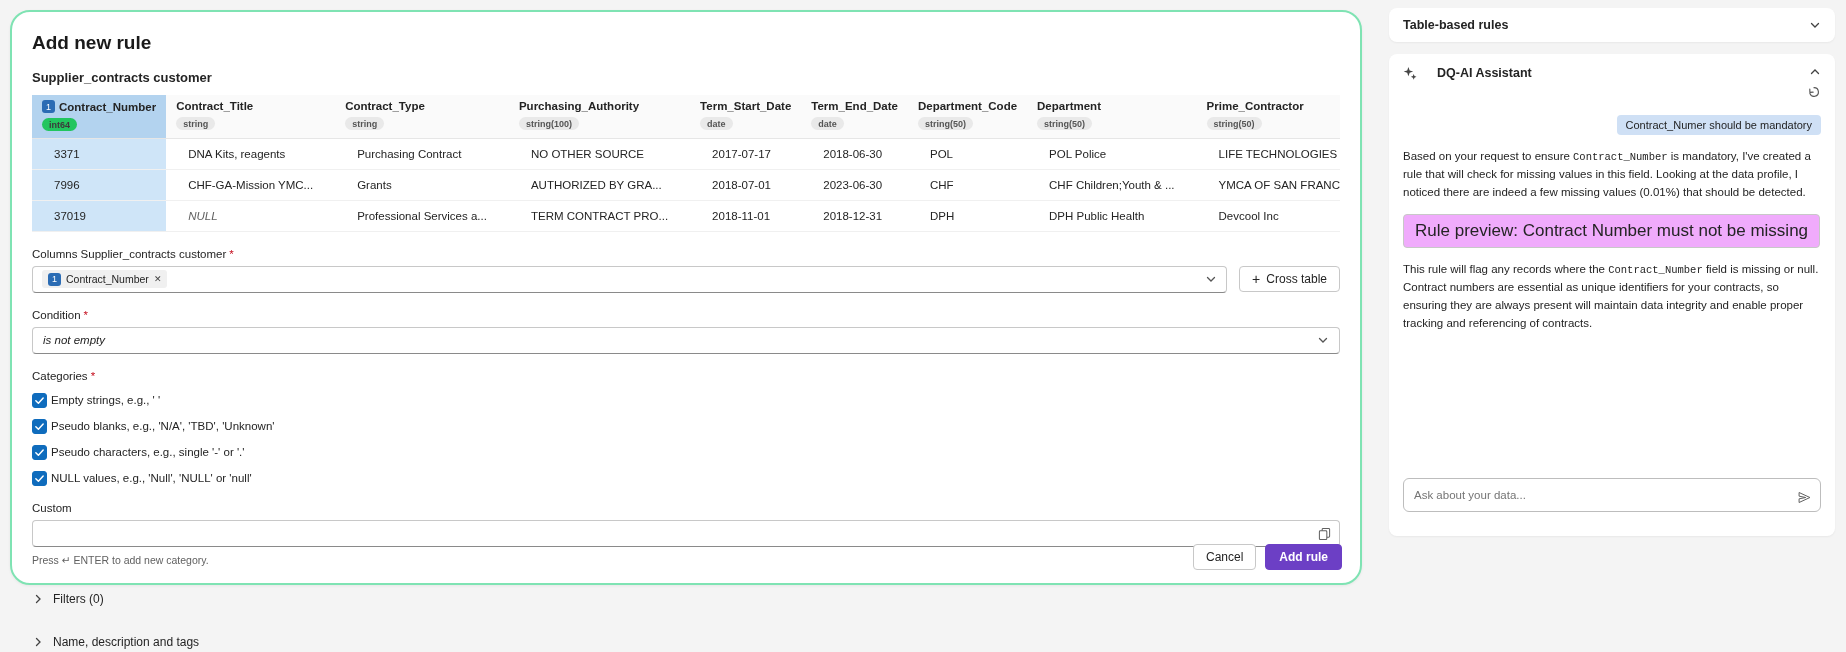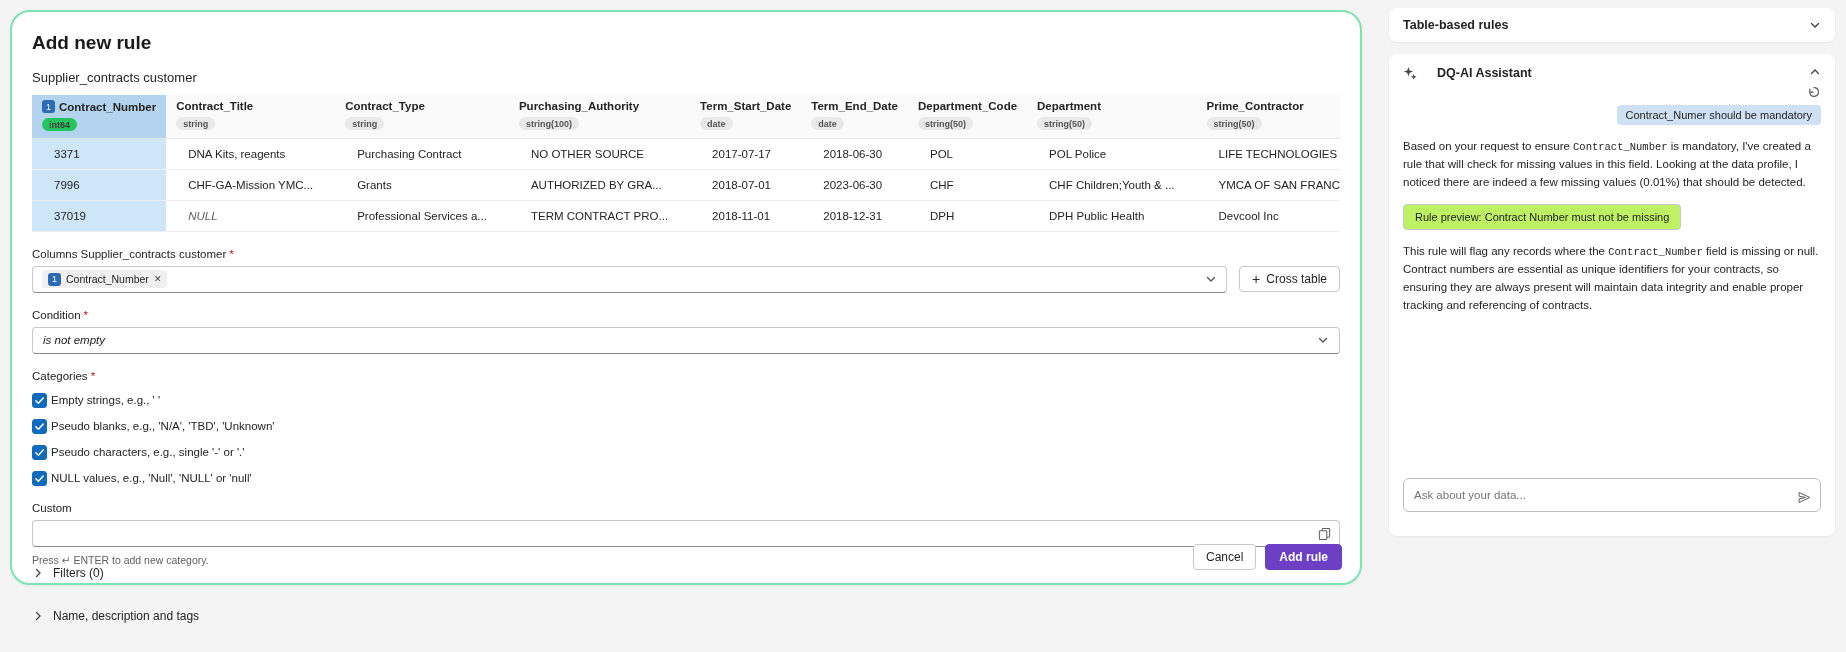--- a/index.html
+++ b/index.html
@@ -14,21 +14,21 @@
   .page { position:relative; width:1846px; height:652px; }
 
   
   .main-card {
     position:absolute; left:10px; top:10px; width:1352px; height:575px;
     background:#fff; border:2px solid var(--card-border-green,#7fe3b3);
     border-radius:20px; padding:14px 20px;
     box-shadow:0 1px 3px rgba(0,0,0,.06);
   }
   .dlg-title { font-size:19px; font-weight:700; margin:6px 0 16px; color:#1a1a1a; }
-  .src-title { font-size:13px; font-weight:400; margin:0 0 10px; }
+  .src-title { font-size:13px; font-weight:700; margin:0 0 10px; }
 
   .table-wrap { width:100%; overflow:hidden; }
   table { border-collapse:collapse; table-layout:fixed; }
   col { width:112px; }
   th {
     background:#fafafa; text-align:left; padding:5px 10px 6px;
     border-bottom:1px solid #e6e6e6; vertical-align:top; overflow:hidden;
   }
   .col-name { font-size:11.5px; font-weight:700; white-space:nowrap; overflow:hidden; display:flex; align-items:center; gap:4px; }
   .col-type {
@@ -84,50 +84,50 @@
   .chk-label { font-size:11.5px; }
 
   .input-wrap { position:relative; }
   .text-input {
     width:100%; height:27px; border:1px solid #c8c8c8; border-bottom-color:#8a8a8a;
     border-radius:4px; padding:0 32px 0 10px; font-size:11.5px; font-family:inherit; outline:none;
   }
   .copy-ic { position:absolute; right:9px; top:7px; cursor:pointer; }
   .hint { font-size:10.5px; color:#616161; margin-top:7px; }
 
-  .expander { display:flex; align-items:center; gap:9px; font-size:12px; cursor:pointer; width:max-content; }
+  .expander { display:flex; align-items:center; gap:9px; font-size:12px; margin-top:26px; cursor:pointer; width:max-content; }
   .expander.second { margin-top:29px; }
 
   .footer { position:absolute; right:18px; bottom:13px; display:flex; gap:9px; }
 
   
   .side-card {
     position:absolute; left:1389px; width:446px; background:#fff;
     border-radius:8px; box-shadow:0 1px 2px rgba(0,0,0,.05);
   }
   .rules-card {
     top:8px; height:34px; display:flex; align-items:center; justify-content:space-between;
     padding:0 14px; font-size:12.5px; font-weight:600; cursor:pointer;
   }
   .assistant-card { top:54px; height:482px; padding:12px 14px; }
   .as-header { display:flex; gap:20px; font-size:12.5px; font-weight:600; cursor:pointer; }
   .as-header .chev { margin-left:auto; }
   .as-undo-row { display:flex; justify-content:flex-end; margin-top:5px; }
   .icon-btn { cursor:pointer; display:inline-flex; }
-  .chat { margin-top:6px; }
+  .chat { margin-top:16px; }
   .user-chip {
     margin-left:auto; width:max-content; max-width:88%;
     background:var(--user-chip-bg,#cfe0f5); border-radius:4px;
     padding:4px 9px; font-size:11px; color:#1f1f1f;
   }
   .ai-msg { font-size:11.5px; line-height:1.55; margin:13px 0 0; color:#242424; }
   .ai-msg code { font-family:"Liberation Mono","DejaVu Sans Mono",monospace; font-size:10.5px; }
   .rule-preview {
-    margin-top:13px; background:#bef264; border:1px solid #c8c8c8; border-radius:4px;
-    padding:6px 11px; font-size:11px; font-family:inherit; cursor:pointer; display:block; color:#242424;
+    margin-top:13px; background:#f0abfc; border:1px solid #c8c8c8; border-radius:4px;
+    padding:6px 11px; font-size:17px; font-family:inherit; cursor:pointer; display:block; color:#242424;
   }
   .ask-input {
     position:absolute; left:14px; right:14px; bottom:24px; height:34px;
     border:1px solid #bdbdbd; border-radius:6px; background:#fff;
   }
   .ask-input input {
     width:100%; height:100%; border:none; outline:none; background:transparent;
     padding:0 34px 0 10px; font-size:11.5px; font-family:inherit; color:#242424;
   }
   .ask-input input::placeholder { color:#757575; }

